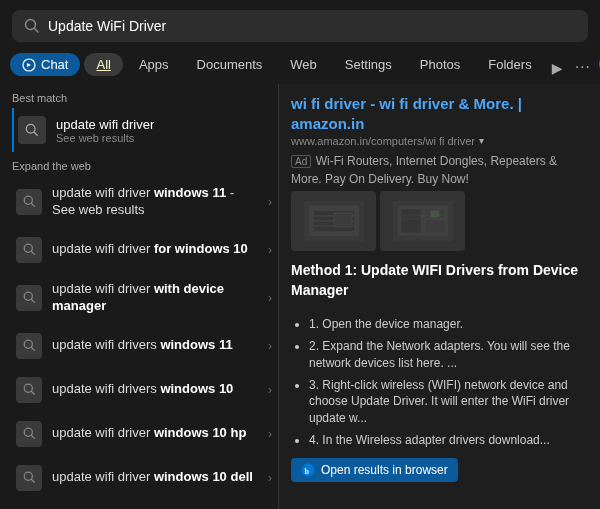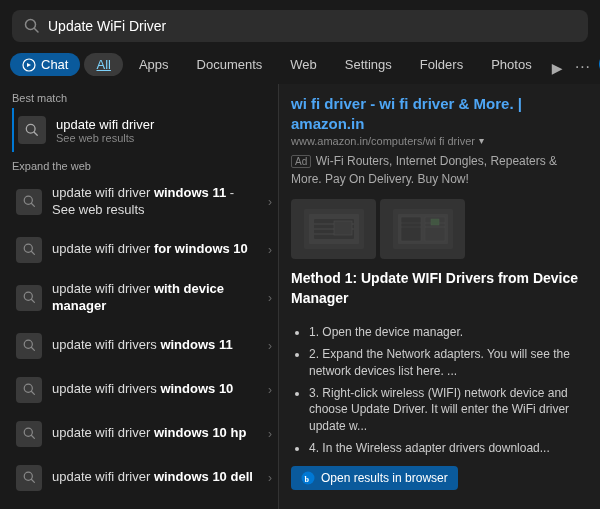--- a/index.html
+++ b/index.html
@@ -49,21 +49,21 @@
     }
     .tab.active-chat {
       background: #0a5a9c;
       color: #fff;
       display: flex;
       align-items: center;
       gap: 5px;
     }
     .tab.active-all {
       background: #3a3a3a;
-      color: #7dd3fc;
+      color: #fef9c3;
       text-decoration: underline;
     }
     .tab-more {
       color: #aaa;
       font-size: 16px;
       cursor: pointer;
       padding: 0 4px;
     }
     .bing-icon {
       width: 24px;
@@ -275,24 +275,24 @@
   <button class="tab">
     <span>Documents</span>
   </button>
   <button class="tab">
     <span>Web</span>
   </button>
   <button class="tab">
     <span>Settings</span>
   </button>
   <button class="tab">
+    <span>Photos</span>
+  </button>
+  <button class="tab">
     <span>Folders</span>
-  </button>
-  <button class="tab">
-    <span>Photos</span>
   </button>
   <span class="play-btn">▶</span>
   <span class="tab-more">···</span>
 
   <svg class="bing-icon" viewBox="0 0 24 24" fill="none">
     <circle cx="12" cy="12" r="11" fill="#0078d4"></circle>
     <text x="6" y="17" font-size="13" font-weight="bold" fill="white" font-family="serif">b</text>
   </svg>
 </div>
 
@@ -392,21 +392,21 @@
 
   </div>
 
   <div class="right-panel">
 
     <div class="ad-title">wi fi driver - wi fi driver &amp; More. | amazon.in</div>
     <div class="ad-url">
       <span>www.amazon.in/computers/wi fi driver</span>
       <span style="font-size:10px; color:#aaa;">▾</span>
     </div>
-    <div style="margin-bottom:12px;">
+    <div style="margin-bottom:4px;">
       <span class="ad-label">Ad</span>
       <span style="font-size:12px; color:#aaa;">Wi-Fi Routers, Internet Dongles, Repeaters &amp; More. Pay On Delivery. Buy Now!</span>
     </div>
 
     
     <div class="ad-image-strip">
       <div class="ad-img-placeholder">
         <svg width="60" height="40" viewBox="0 0 60 40">
           <rect width="60" height="40" fill="#444" rx="2"></rect>
           <rect x="5" y="5" width="50" height="30" fill="#555" rx="1"></rect>

